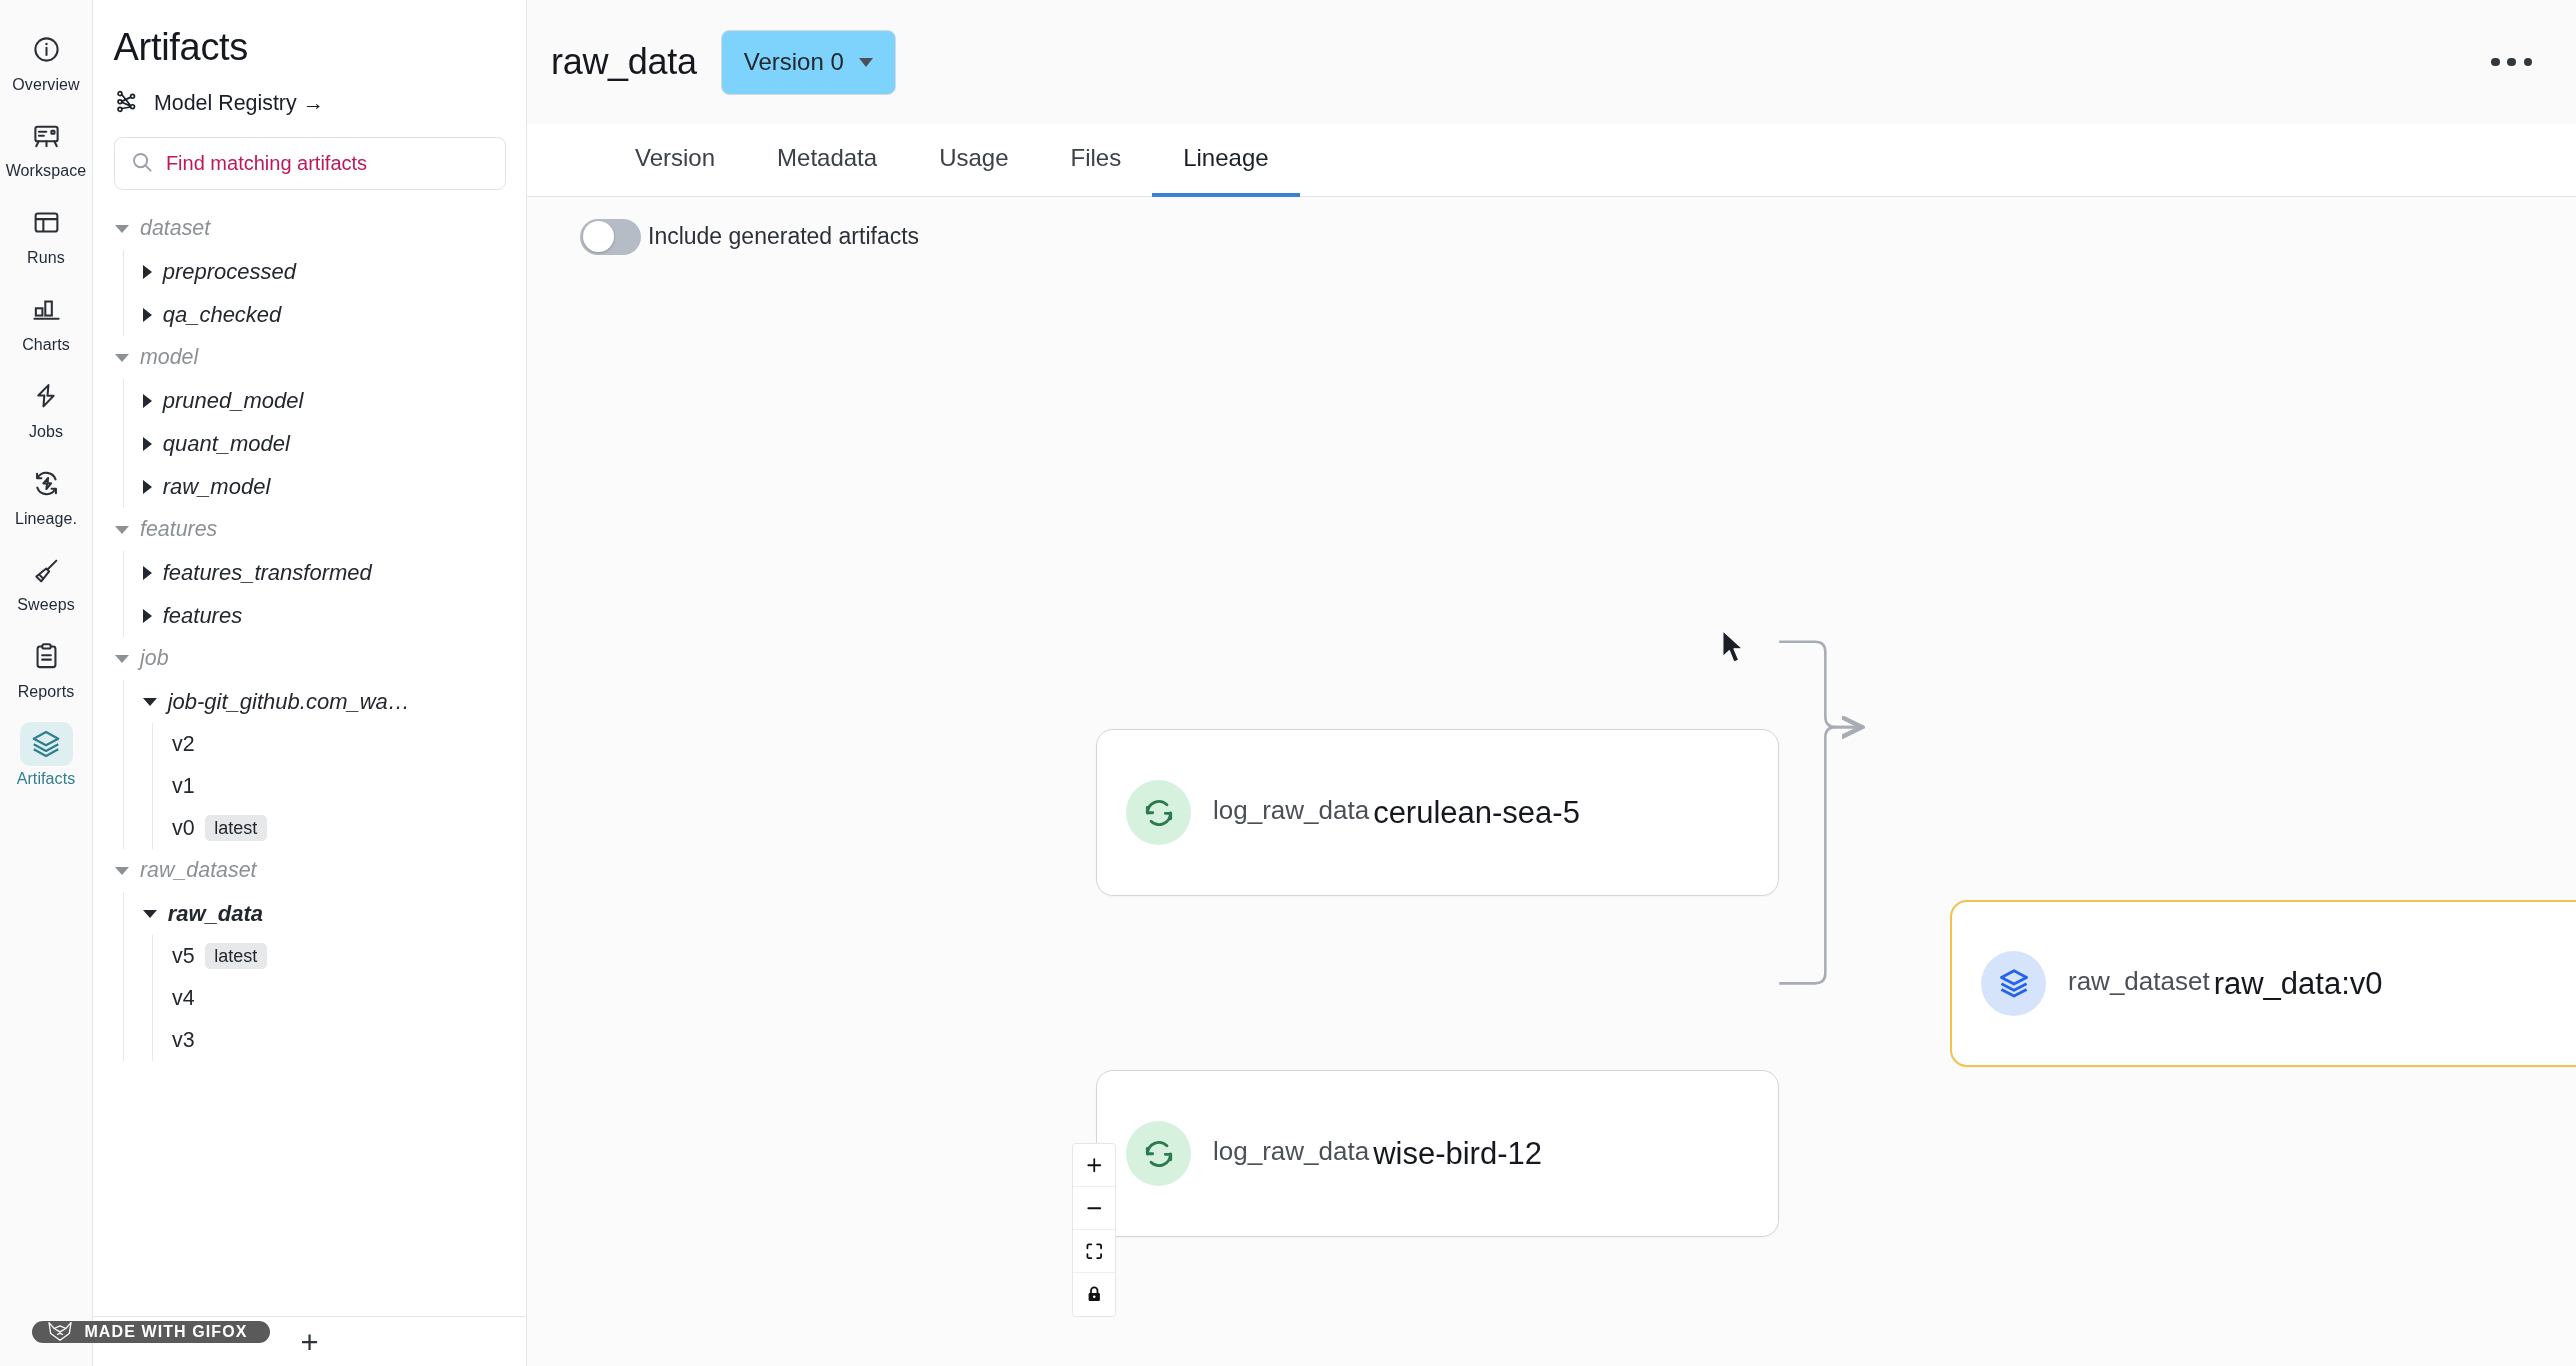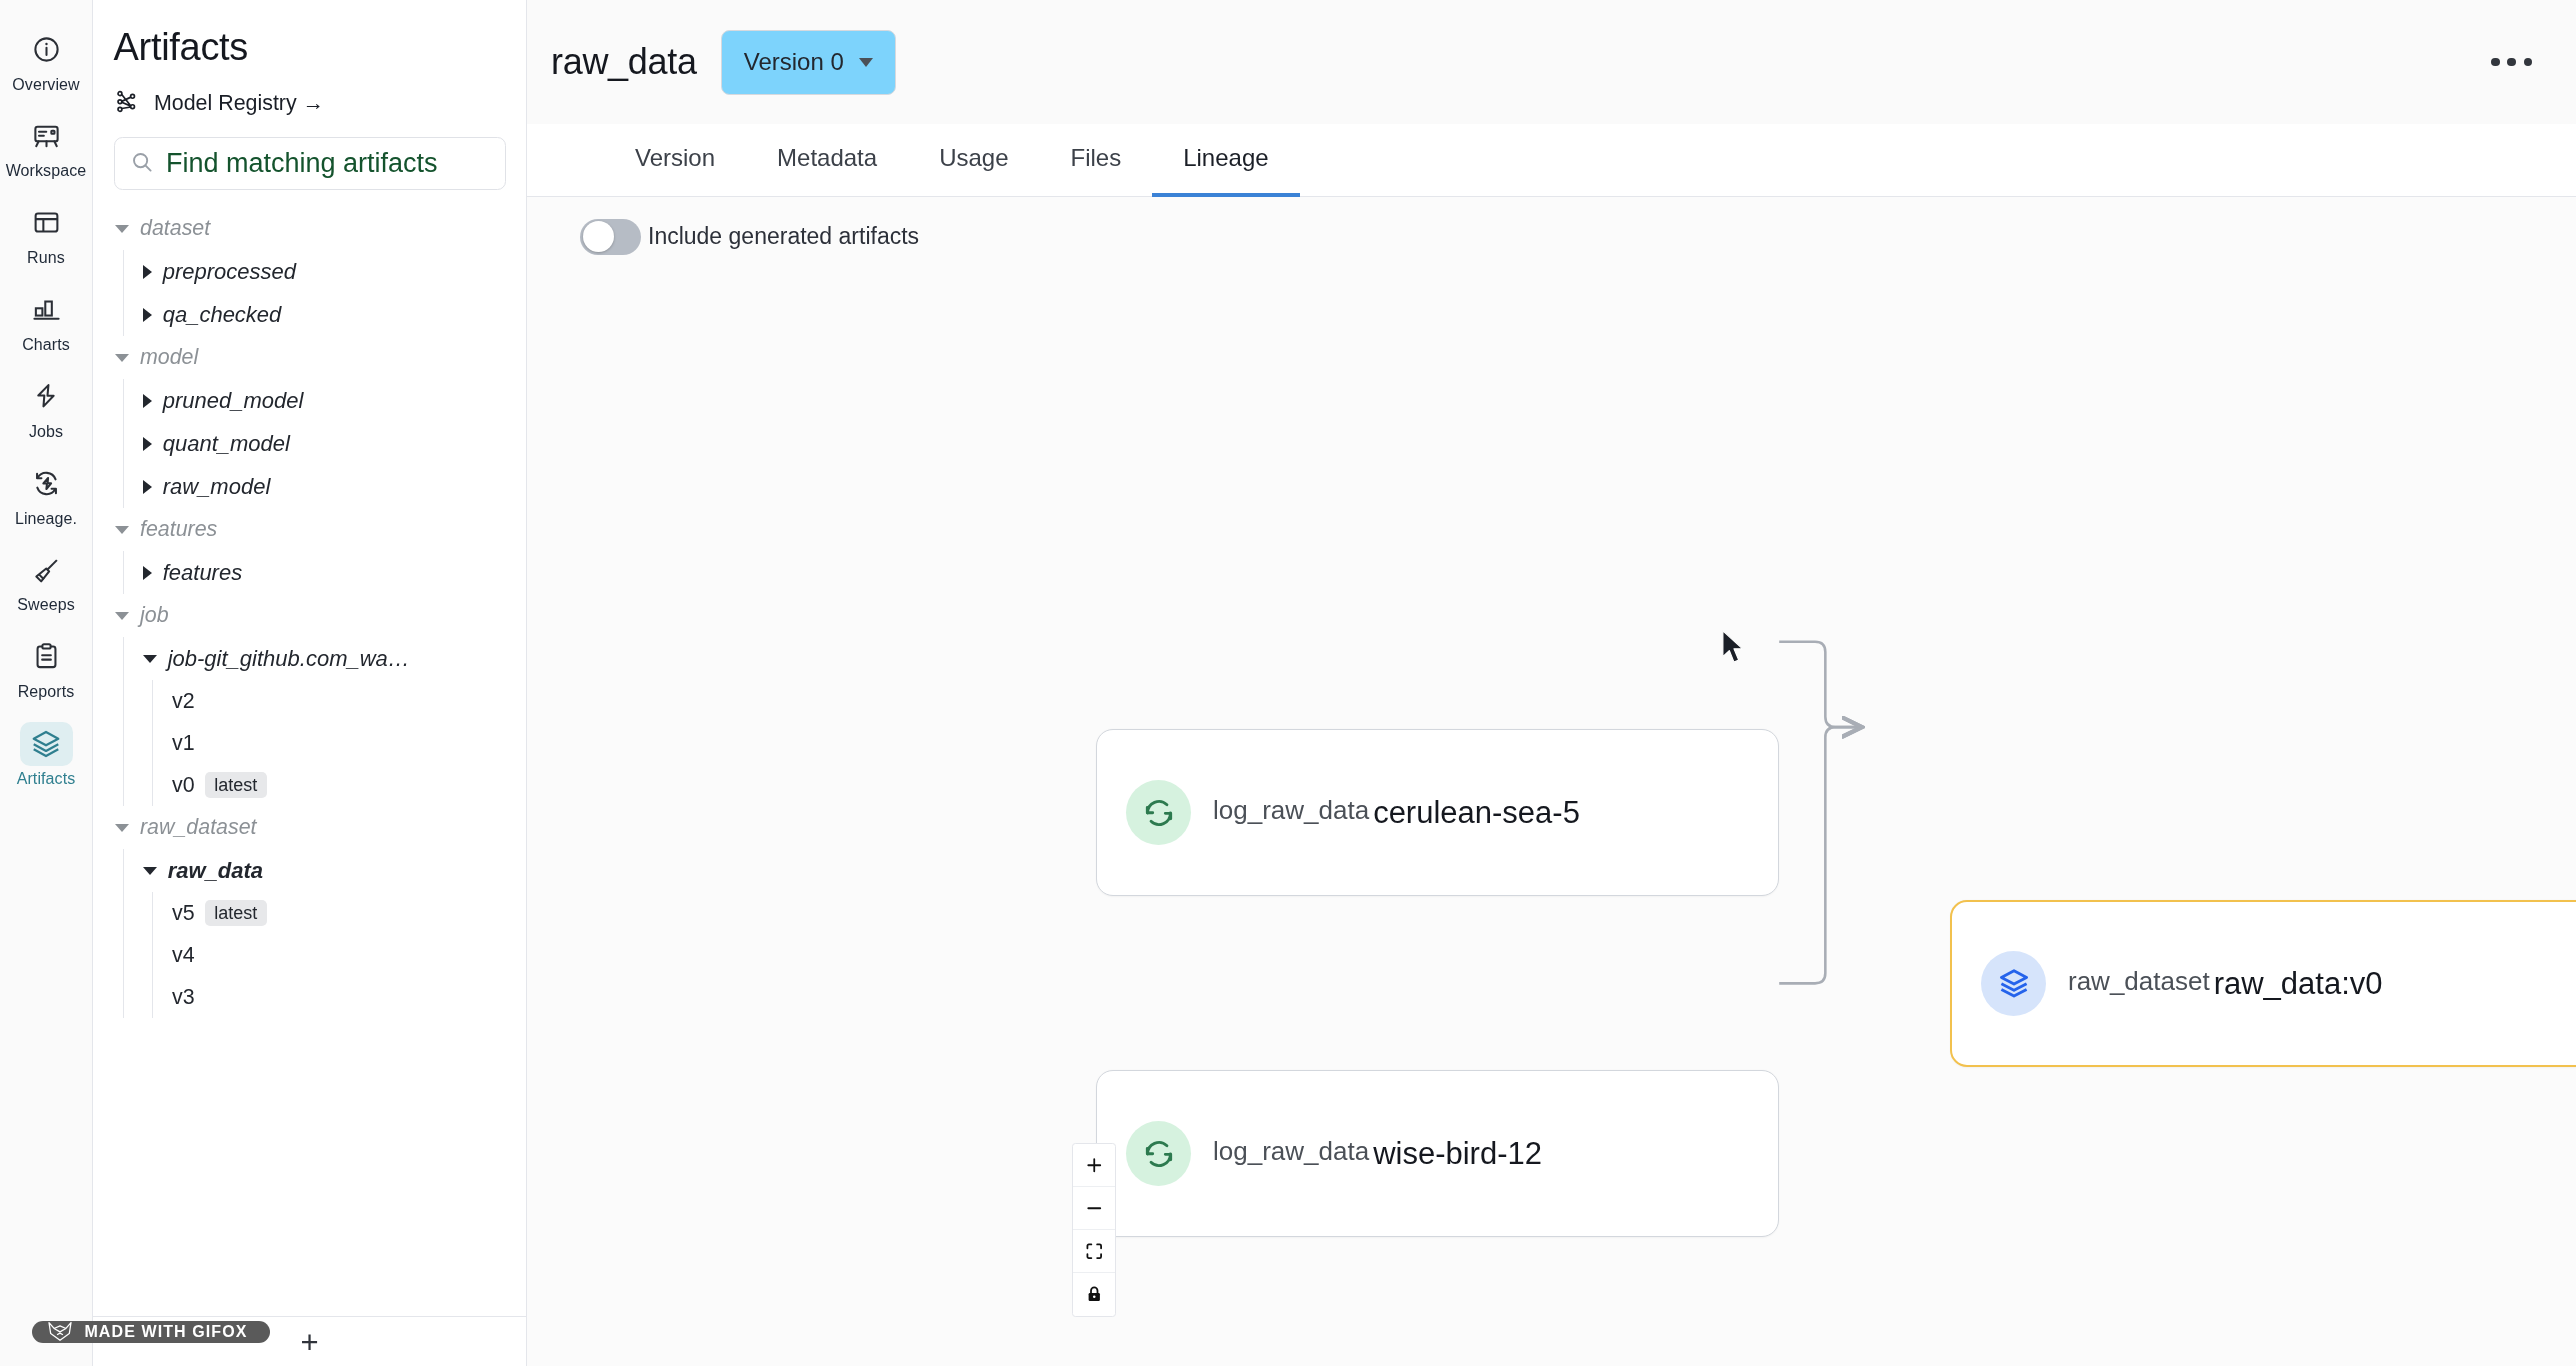--- a/index.html
+++ b/index.html
@@ -47,21 +47,21 @@
   .sb-registry {
     display: flex; align-items: center; gap: 12px;
     padding: 19px 0 0 22px; cursor: pointer;
   }
   .sb-registry-text { font-size: 21.4px; color: #1b1f27; white-space: nowrap; }
   .sb-search {
     margin: 19px 20.5px 0 20.5px; height: 53px;
     border: 0.9px solid #e0e2e7; border-radius: 8.5px;
     display: flex; align-items: center; gap: 12px; padding: 0 15.4px;
   }
-  .sb-search-ph { font-size: 27px; color: #14532d; }
+  .sb-search-ph { font-size: 20px; color: #be185d; }
 
   .tree { margin-top: 17px; padding-left: 22px; overflow: hidden; flex: 1; }
   .tree-group { font-size: 21.4px; color: #8c9196; }
   .tree-row {
     display: flex; align-items: center; height: 43px;
     cursor: pointer; white-space: nowrap; font-style: italic;
   }
   .caret-down {
     width: 0; height: 0; border-left: 7.7px solid transparent;
     border-right: 7.7px solid transparent; border-top: 8.5px solid #8c9196;
@@ -336,20 +336,24 @@
           <div class="tree-row tree-child">
             <span class="caret-right"></span>
             <span>raw_model</span>
           </div>
         </div>
         <div class="tree-row tree-group">
           <span class="caret-down"></span>
           <span>features</span>
         </div>
         <div class="child-wrap">
+          <div class="tree-row tree-child">
+            <span class="caret-right"></span>
+            <span>features_transformed</span>
+          </div>
           <div class="tree-row tree-child">
             <span class="caret-right"></span>
             <span>features</span>
           </div>
         </div>
         <div class="tree-row tree-group">
           <span class="caret-down"></span>
           <span>job</span>
         </div>
         <div class="child-wrap">

